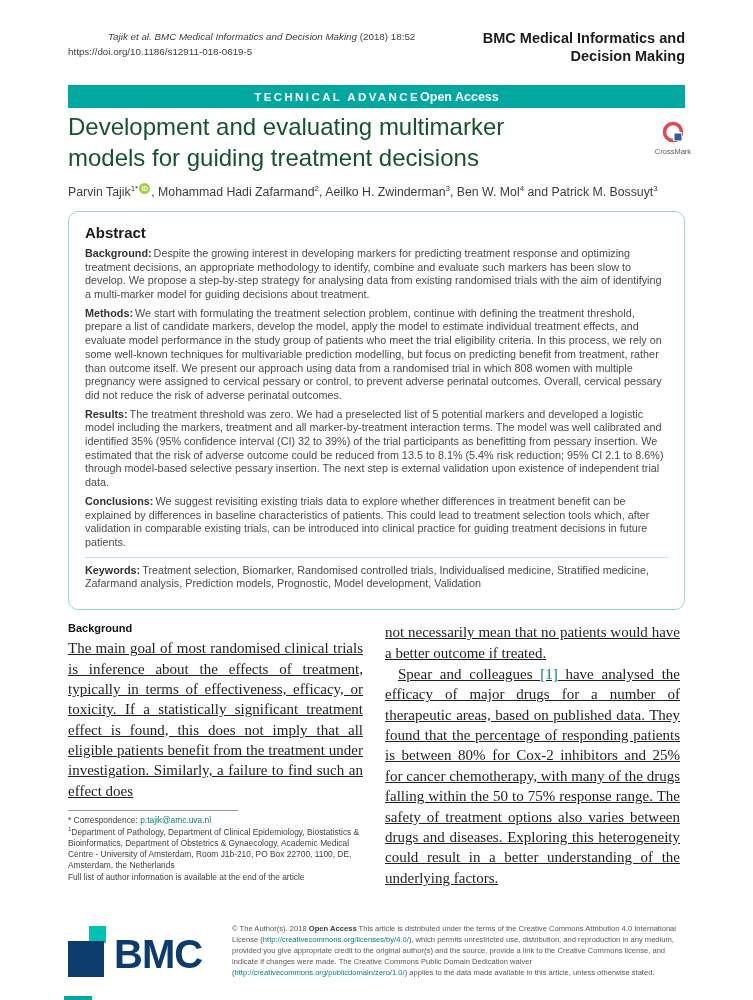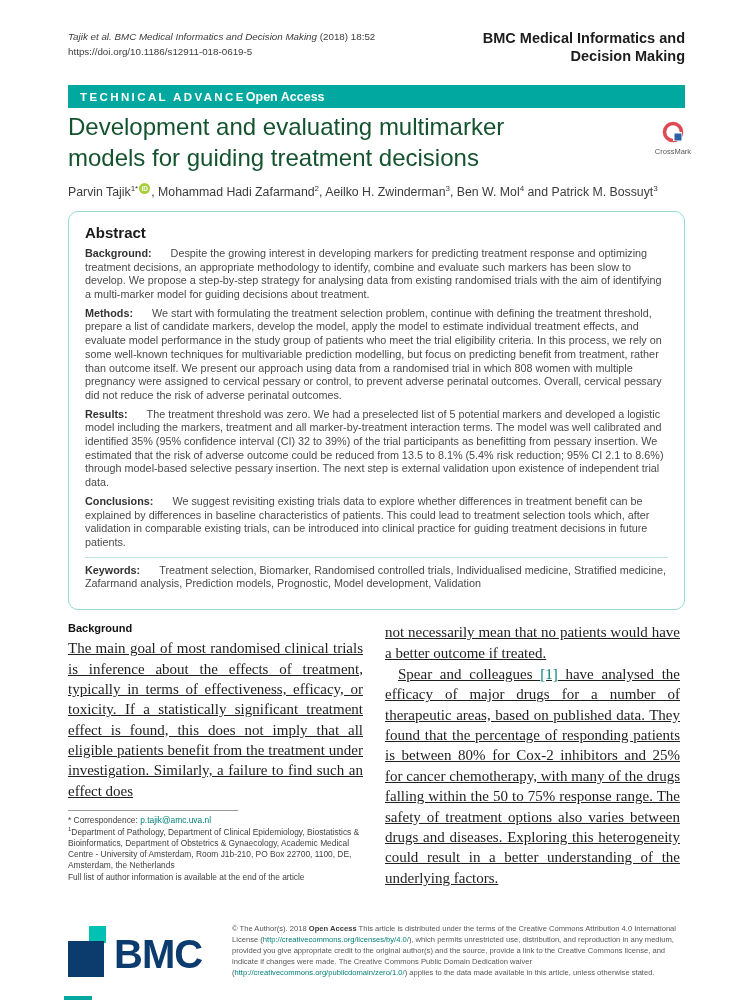--- a/index.html
+++ b/index.html
@@ -7,27 +7,27 @@
   .page {
     width:753px; height:1000px; position:relative; background:#fff;
     font-family:"Liberation Sans", sans-serif; color:#231f20; overflow:hidden;
     margin:0 auto;
   }
   .content { padding:30px 68px 0 68px; }
 
   
   .hdr { display:flex; justify-content:space-between; align-items:flex-start; }
   .cite { font-size:9.8px; color:#3d3d3d; line-height:1.5; }
-  .cite .it { font-style:italic; }
+  .cite .it { font-style:italic;margin-left:40px; }
   .doi-link { color:#3d3d3d; text-decoration:none; }
   .jname { text-align:right; font-size:14.5px; font-weight:bold; line-height:1.22; color:#1c1c1c; }
 
   
   .banner { margin-top:20px; height:23px; background:#00a89f; display:flex;
-    justify-content:flex-start; align-items:center; padding:0 12px; color:#fff; }
+    justify-content:center; align-items:center; padding:0 28px; color:#fff; }
   .banner .type { font-weight:bold; font-size:11.5px; letter-spacing:2.4px; }
   .banner .oa { font-weight:bold; font-size:12.5px; }
 
   
   h1.title { margin-top:4px; font-size:24px; font-weight:normal; line-height:1.26;
     max-width:520px; color:#14532d; }
   .crossmark { position:absolute; right:52px; top:120px; width:56px; text-align:center; }
   .cm-icon svg { display:block; margin:0 auto; }
   .cm-label { font-size:7.5px; color:#58595b; margin-top:1px; }
 
@@ -36,21 +36,21 @@
   .authors sup { font-size:8px; }
   .orcid { display:inline-block; width:11px; height:11px; border-radius:50%;
     background:#a6ce39; color:#fff; font-size:6.5px; font-weight:bold; text-align:center;
     line-height:11px; vertical-align:super; margin:0 1px; }
 
   
   .abstract { margin-top:12px; border:1.5px solid #96d9d4; border-radius:10px;
     padding:12px 16px 16px 16px; }
   .abstract h2 { font-size:15px; margin-bottom:6px; color:#1b1b1b; }
   .abs-sec { font-size:10.8px; line-height:1.27; color:#4a4a4a; margin-bottom:5px; }
-  .abs-sec b { color:#333; margin-right:19px; }
+  .abs-sec b { color:#333; margin-right:2px; }
   .kw { border-top:1px solid #bfe4e1; margin-top:7px; padding-top:6px; margin-bottom:2px; }
 
   
   .cols { margin-top:12px; display:flex; gap:22px; }
   .col { width:295px; }
   h3.bg { font-size:11px; color:#111; margin-bottom:4px; }
   .body-p { font-family:"Liberation Serif", serif; font-size:15px; line-height:1.36;
     text-align:justify; color:#1f1f1f;text-decoration:underline; }
   .indent { text-indent:13px; margin-top:1px; }
   .ref { color:#007f78; text-decoration:none; }

